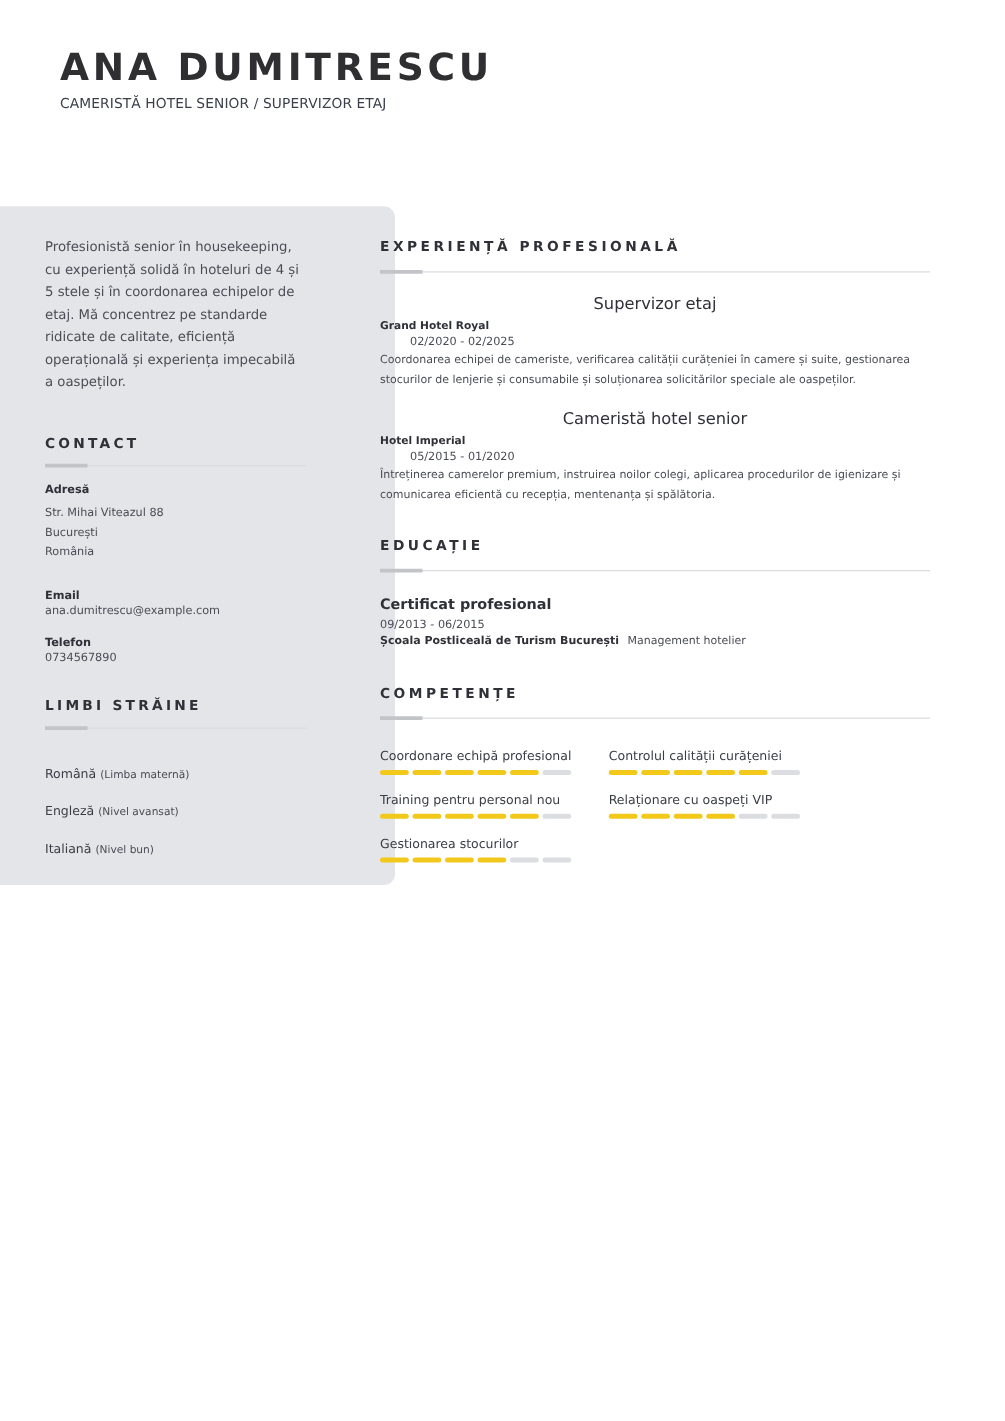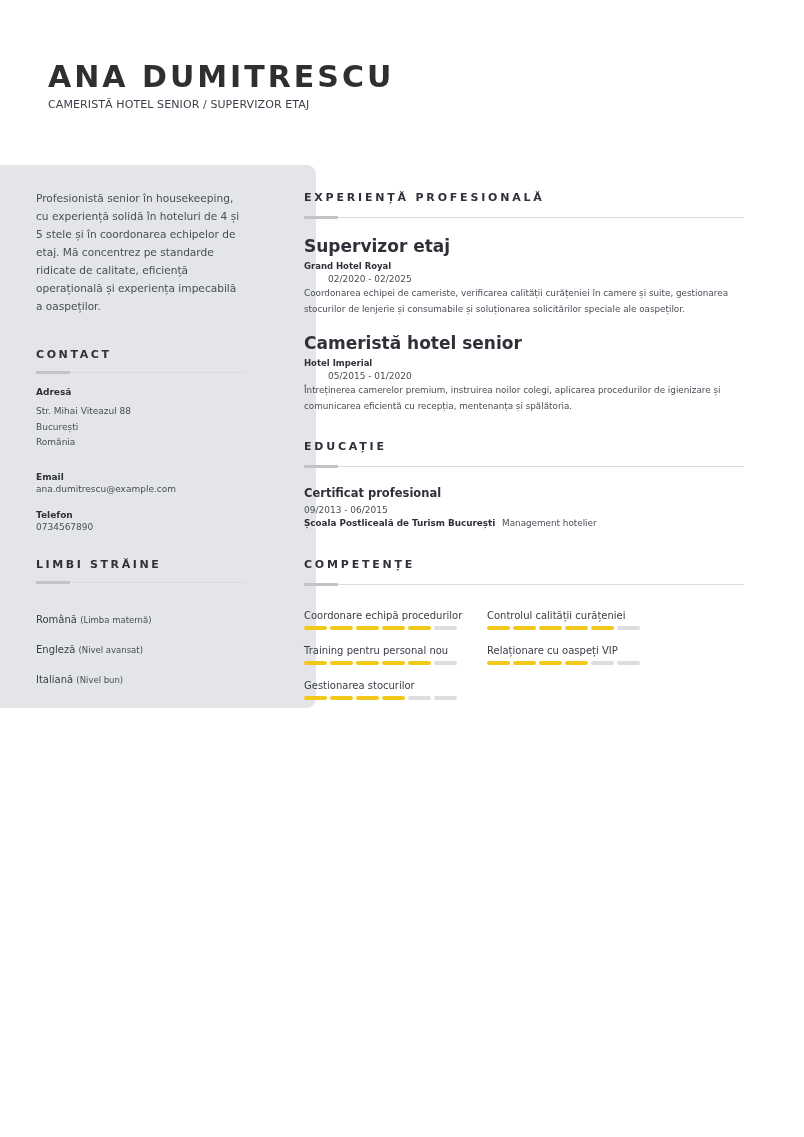--- a/index.html
+++ b/index.html
@@ -3,21 +3,21 @@
   <meta charset="utf-8">
   <style>
     * { box-sizing: border-box; margin: 0; padding: 0; }
     html, body { width: 804px; height: 1137px; background: #ffffff; }
     body {
       position: relative;
       font-family: "DejaVu Sans", "Liberation Sans", sans-serif;
       color: #333333;
       overflow: hidden;
     }
-    .header { position: absolute; left: 48px; top: 58px; }
+    .header { position: absolute; left: 48px; top: 36px; }
     .name {
       font-family: "DejaVu Sans", sans-serif;
       font-weight: bold;
       font-size: 30px;
       letter-spacing: 3px;
       color: #2f2f31;
       line-height: 38px;
     }
     .job-title {
       font-size: 11px;
@@ -81,21 +81,21 @@
       position: absolute;
       left: 304px; top: 191px;
       width: 440px;
     }
     .section-heading {
       font-size: 11px; font-weight: bold; letter-spacing: 2.8px; color: #2f3038;
     }
     .main .divider { width: 440px; margin-top: 12px; }
     .job { margin-top: 17px; }
     .job + .job { margin-top: 16px; }
-    .job-role { font-size: 17px; font-weight: bold; color: #2f3038; }
+    .job-role { font-size: 13px; font-weight: normal; color: #2f3038; text-align: center; }
     .job-company { font-size: 8.5px; font-weight: bold; color: #2f3038; margin-top: 5px; }
     .job-dates { font-size: 9px; color: #4a4d55; margin-top: 3px; padding-left: 24px; }
     .job-desc { font-size: 8.8px; color: #4a4d55; line-height: 16px; margin-top: 1px; }
 
     .edu-section { margin-top: 26px; }
     .edu { margin-top: 18px; }
     .edu-degree { font-size: 11.5px; font-weight: bold; color: #2f3038; }
     .edu-dates { font-size: 9px; color: #4a4d55; margin-top: 5px; }
     .edu-line { font-size: 8.8px; margin-top: 3px; }
     .edu-school { font-weight: bold; color: #2f3038; }
@@ -202,21 +202,21 @@
   </section>
 
   <section class="skills-section">
     <div class="section-heading">COMPETENȚE</div>
     <div class="divider">
         <div class="thin"></div>
         <div class="thick"></div>
       </div>
     <div class="skills-grid" id="skills-grid">
       <div class="skill">
-        <div class="skill-name">Coordonare echipă procedurilor</div>
+        <div class="skill-name">Coordonare echipă profesional</div>
         <div class="skill-bar">
             <span class="seg on"></span>
             <span class="seg on"></span>
             <span class="seg on"></span>
             <span class="seg on"></span>
             <span class="seg on"></span>
             <span class="seg"></span>
           </div>
       </div>
       <div class="skill">

